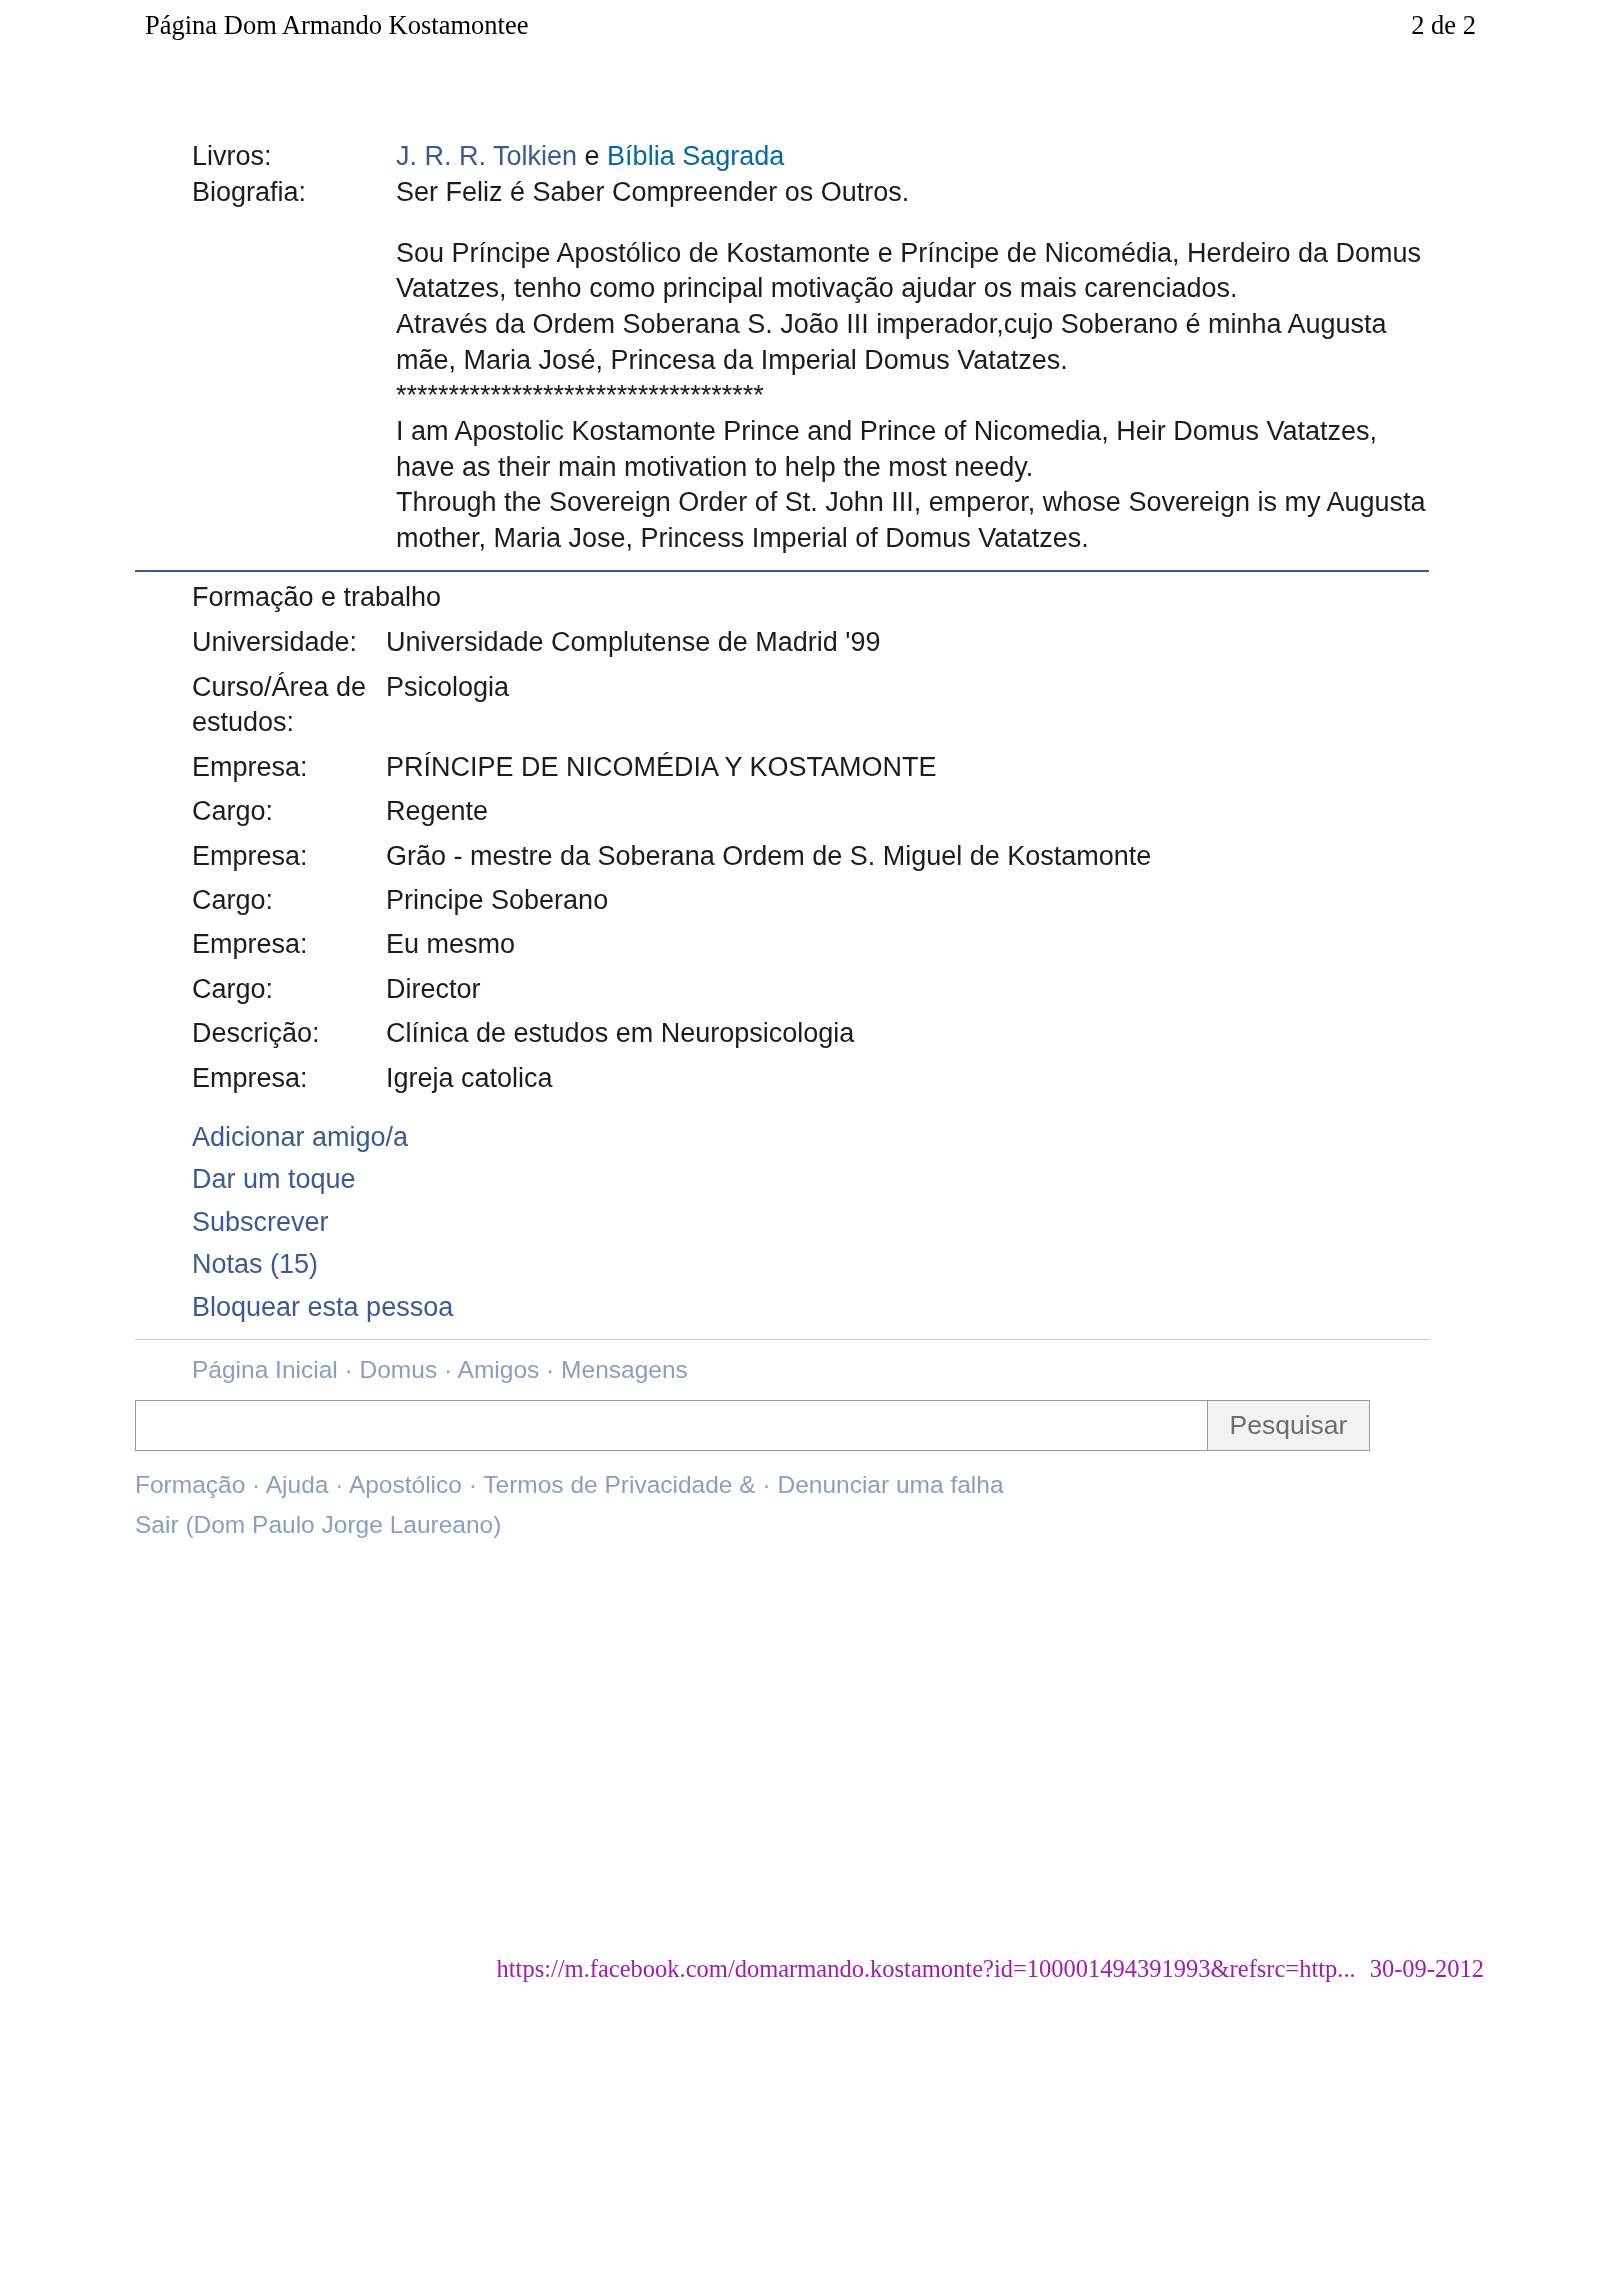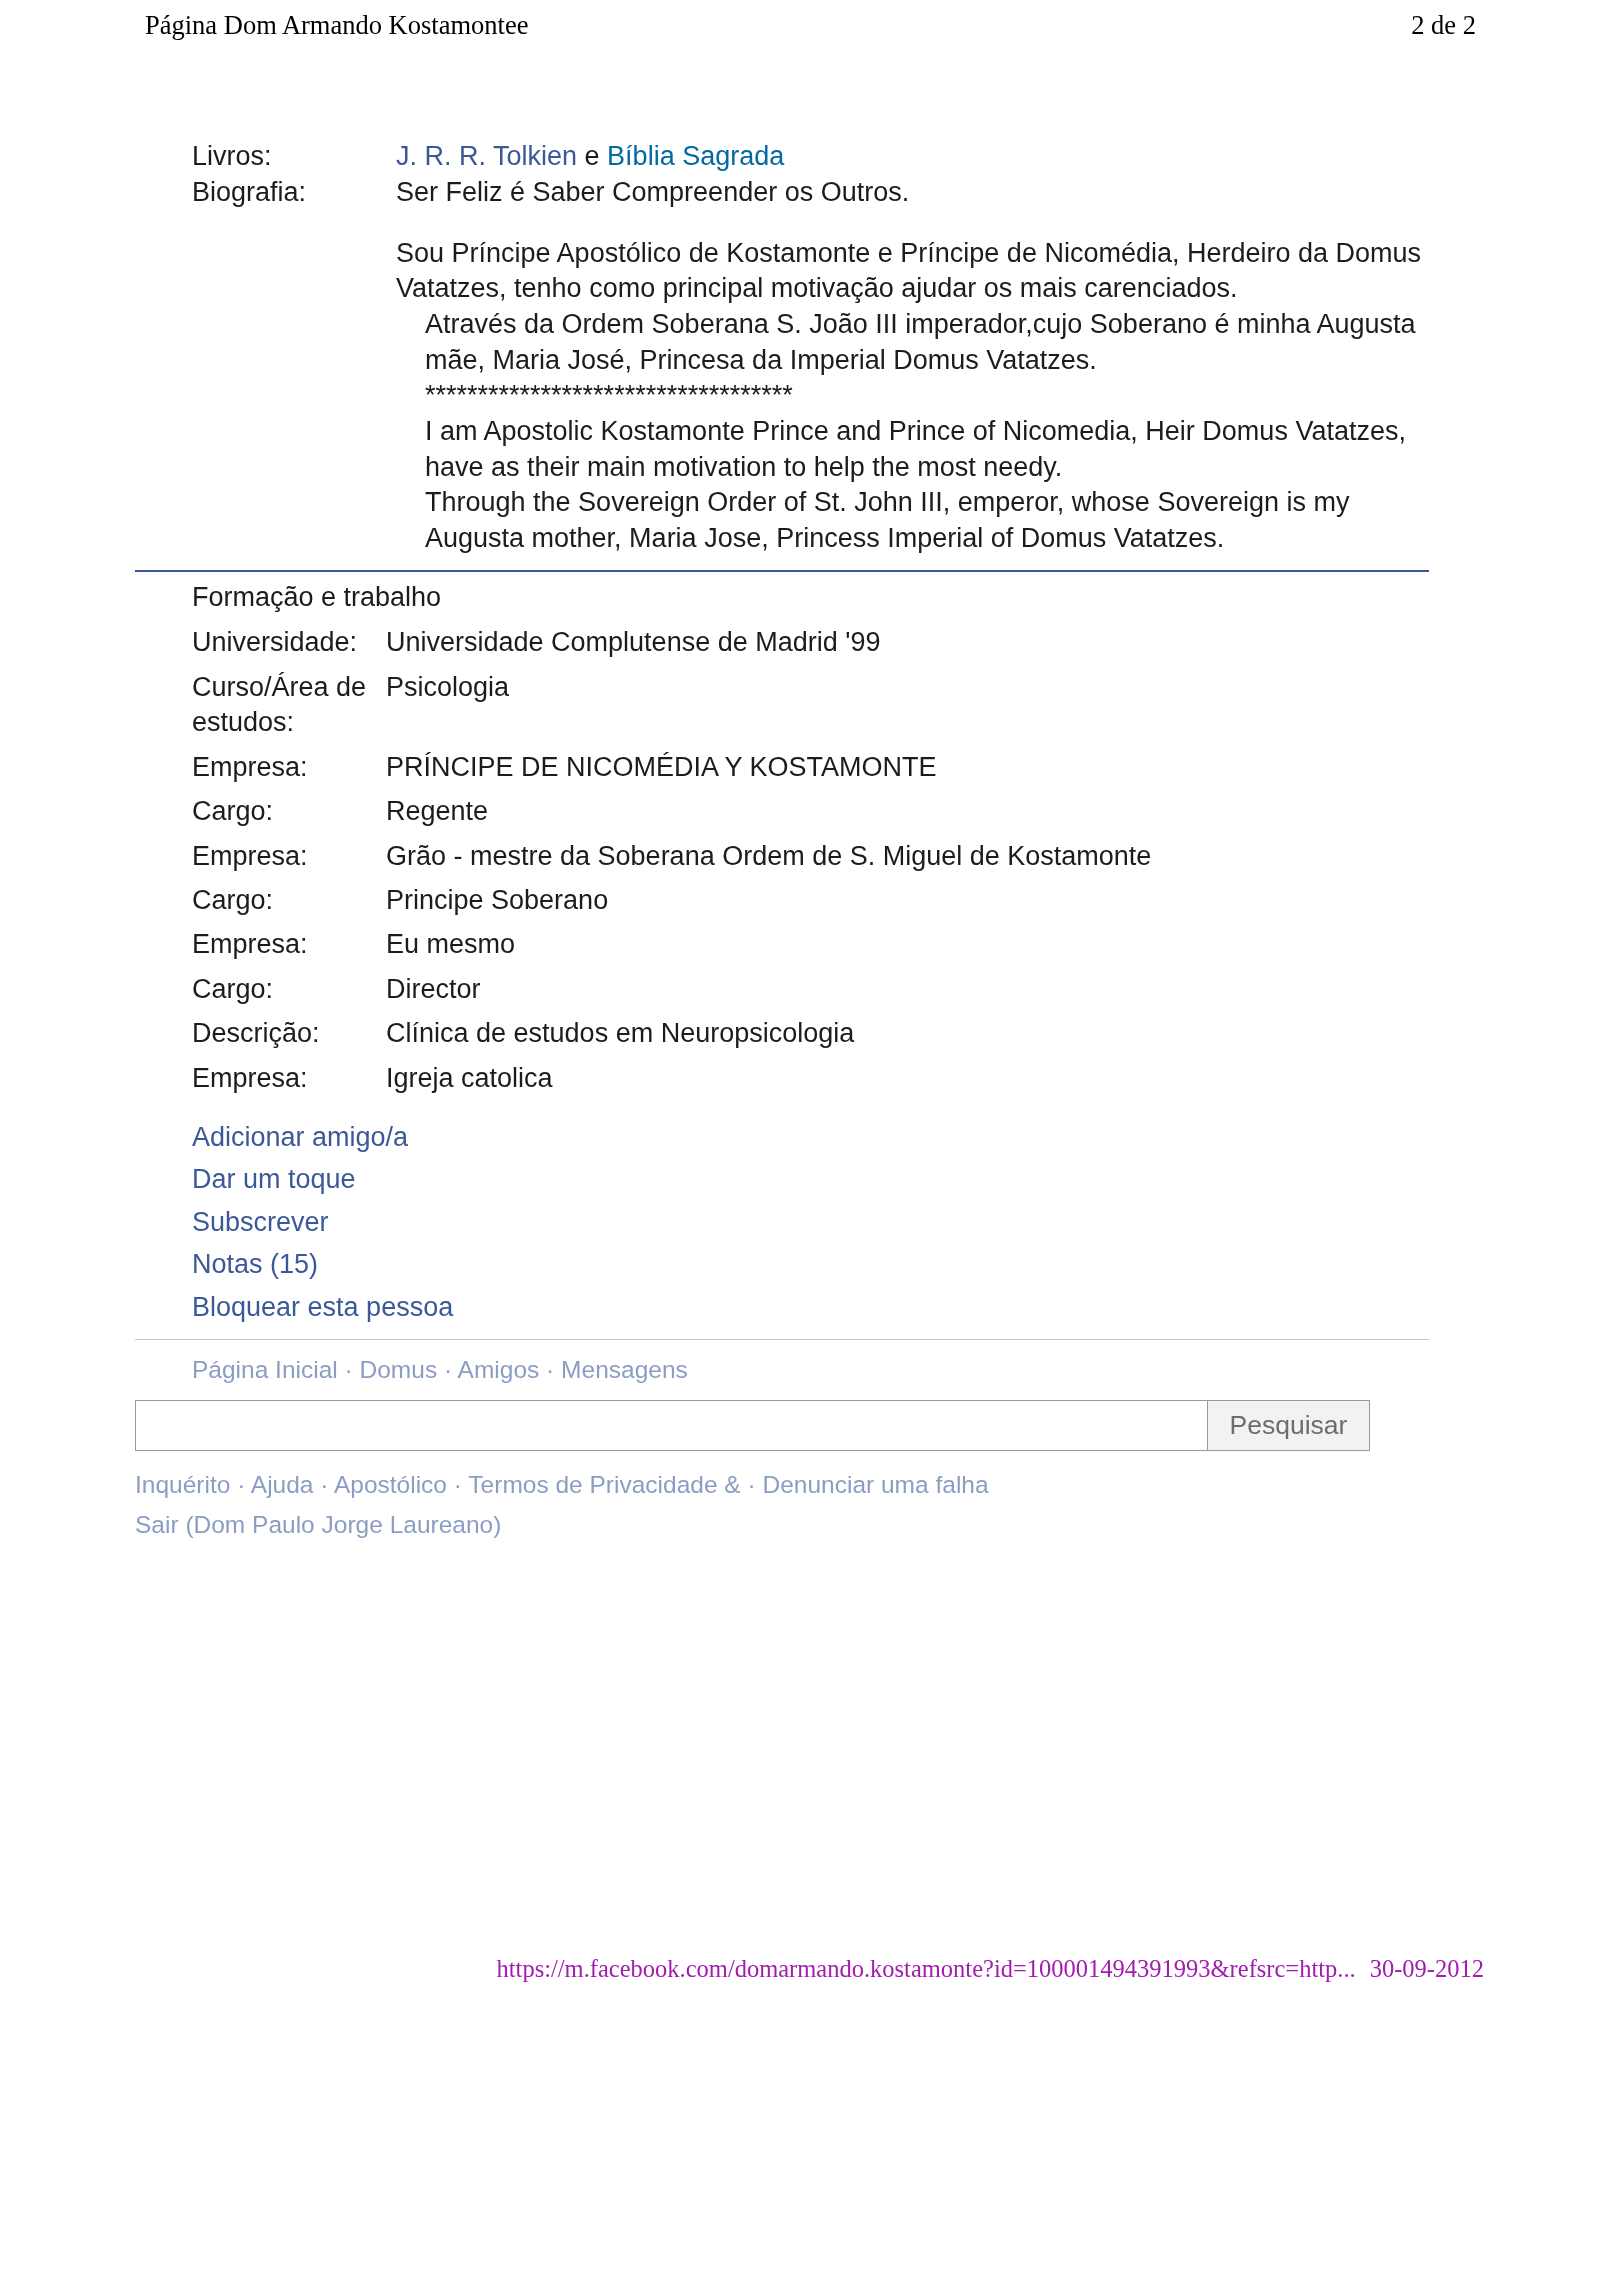--- a/index.html
+++ b/index.html
@@ -70,21 +70,21 @@
   }
   .value { flex: 1 1 auto; }
   .value-link { color: #3b5998; }
   .value-link .sep { color: #1c1c1c; }
 
   .bio-block {
     margin-left: 204px;
     margin-top: 25.5px;
   }
   .bio-para { margin: 0 0 0 0; }
-  .bio-para + .bio-para { margin-top: 0; margin-left: 29px; }
+  .bio-para + .bio-para { margin-top: 0; }
   .stars { letter-spacing: 0px; }
 
   .section-divider {
     border-top: 2px solid #3b5998;
     margin-top: 13.7px;
     margin-left: -57px;
     width: 1294px;
   }
   .section-title {
     margin-top: 7.8px;
@@ -270,21 +270,21 @@
       <a href="#">Mensagens</a>
     </div>
 
     <div class="search-bar">
       <input class="search-input" type="text" placeholder="" style="">
       <button class="search-button">Pesquisar</button>
     </div>
 
     <div class="footlinks">
       <div class="line1">
-        <a href="#">Inquérito</a>
+        <a href="#">Formação</a>
         <span class="dot">·</span>
         <a href="#">Ajuda</a>
         <span class="dot">·</span>
         <a href="#">Apostólico</a>
         <span class="dot">·</span>
         <a href="#">Termos de Privacidade &amp;</a>
         <span class="dot">·</span>
         <a href="#">Denunciar uma falha</a>
       </div>
       <div class="line2">

